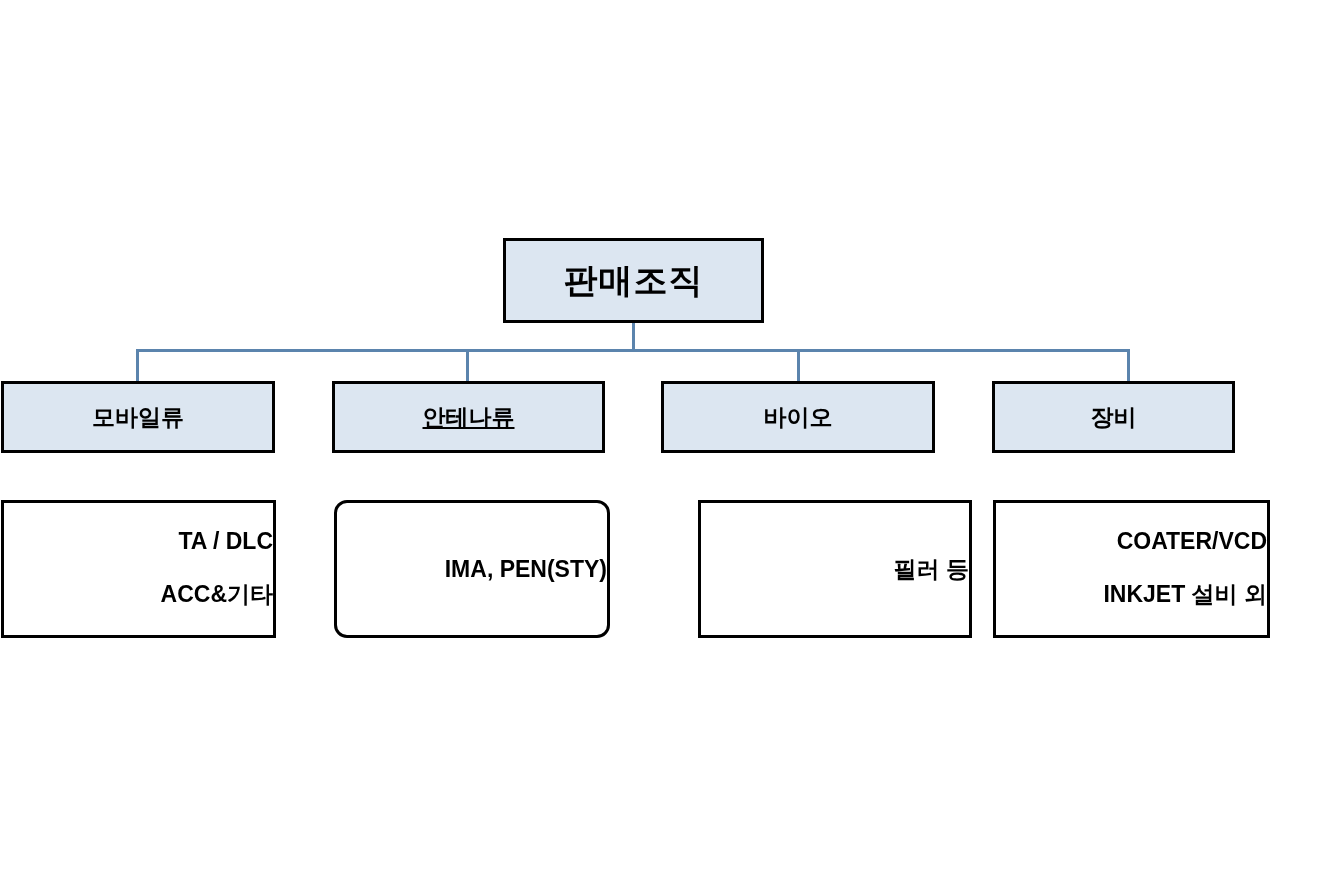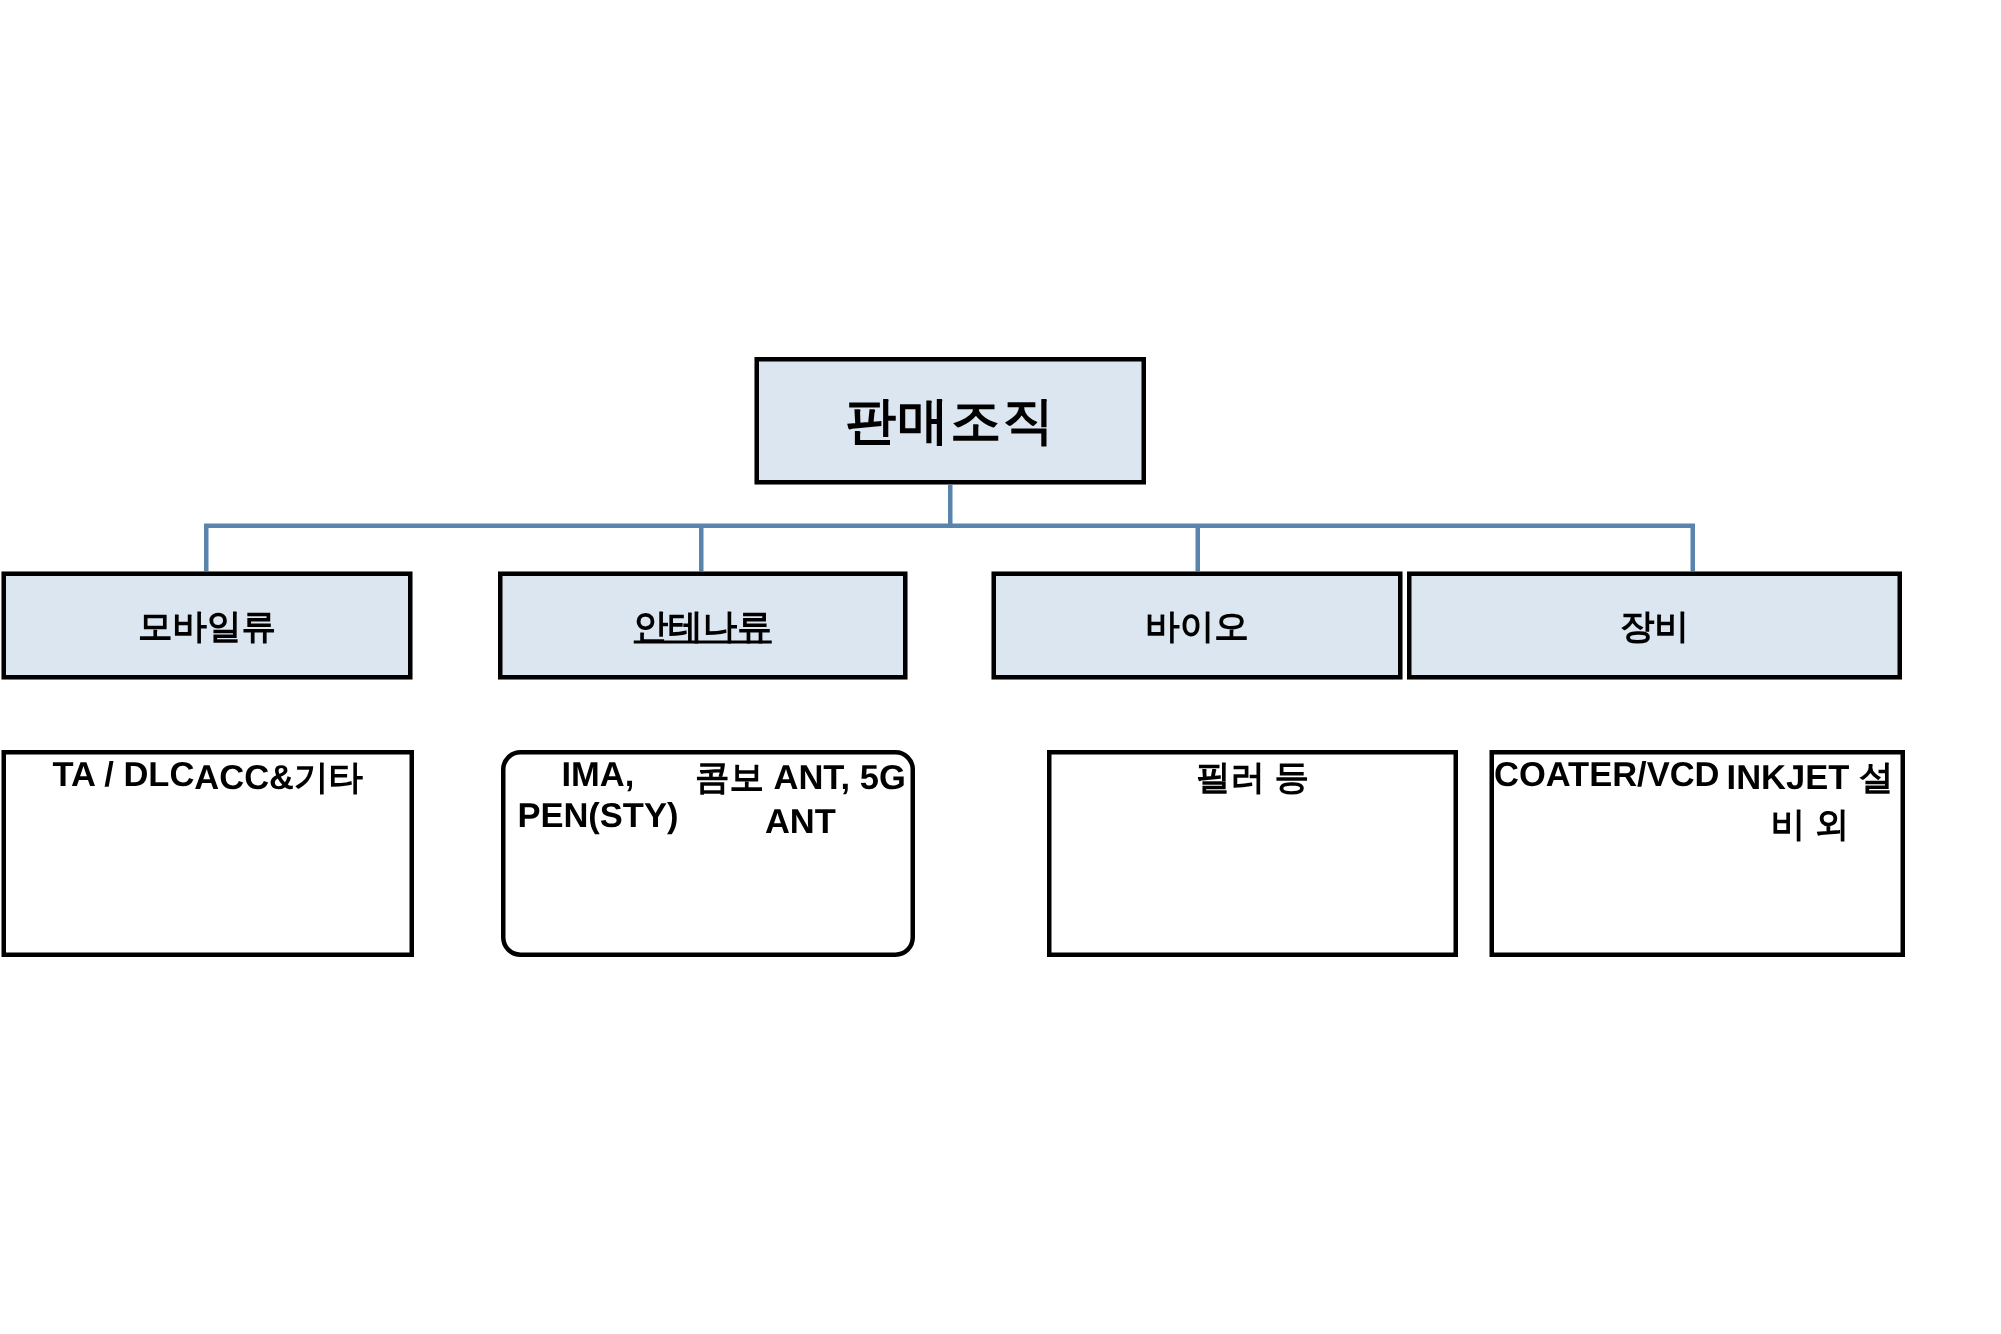--- a/index.html
+++ b/index.html
@@ -32,30 +32,30 @@
     font-size: 34px;
     letter-spacing: 1px;
   }
   .node.branch {
     top: 381px; height: 72px;
     font-size: 23px;
   }
   .branch.b1 { left: 1px;   width: 274px; }
   .branch.b2 { left: 332px; width: 273px; text-decoration: underline; }
   .branch.b3 { left: 661px; width: 274px; }
-  .branch.b4 { left: 938px; width: 330px; }
+  .branch.b4 { left: 992px; width: 243px; }
   .detail {
     position: absolute;
     top: 500px; height: 138px;
     box-sizing: border-box;
     border: 3px solid var(--node_border, #000000);
     background: var(--detail_fill, #ffffff);
     display: flex;
-    flex-direction: row;
-    align-items: flex-start;
+    flex-direction: column;
+    align-items: flex-end;
     justify-content: center;
     row-gap: 24px;
     text-align: center;
     font-weight: bold;
     font-size: 23px;
   }
   .detail.d1 { left: 1px;   width: 275px; }
   .detail.d2 { left: 334px; width: 276px; border-radius: 13px; }
   .detail.d3 { left: 698px; width: 274px; }
   .detail.d4 { left: 993px; width: 277px; }
@@ -99,21 +99,20 @@
   <div class="node branch b4">
     <span>장비</span>
   </div>
 
   <div class="detail d1">
     <div>TA / DLC</div>
     <div>ACC&amp;기타</div>
   </div>
   <div class="detail d2">
     <div>IMA, PEN(STY)</div>
-    <div>콤보 ANT, 5G ANT</div>
   </div>
   <div class="detail d3">
     <div>필러 등</div>
   </div>
   <div class="detail d4">
     <div>COATER/VCD</div>
     <div>INKJET 설비 외</div>
   </div>
 
 </div>

